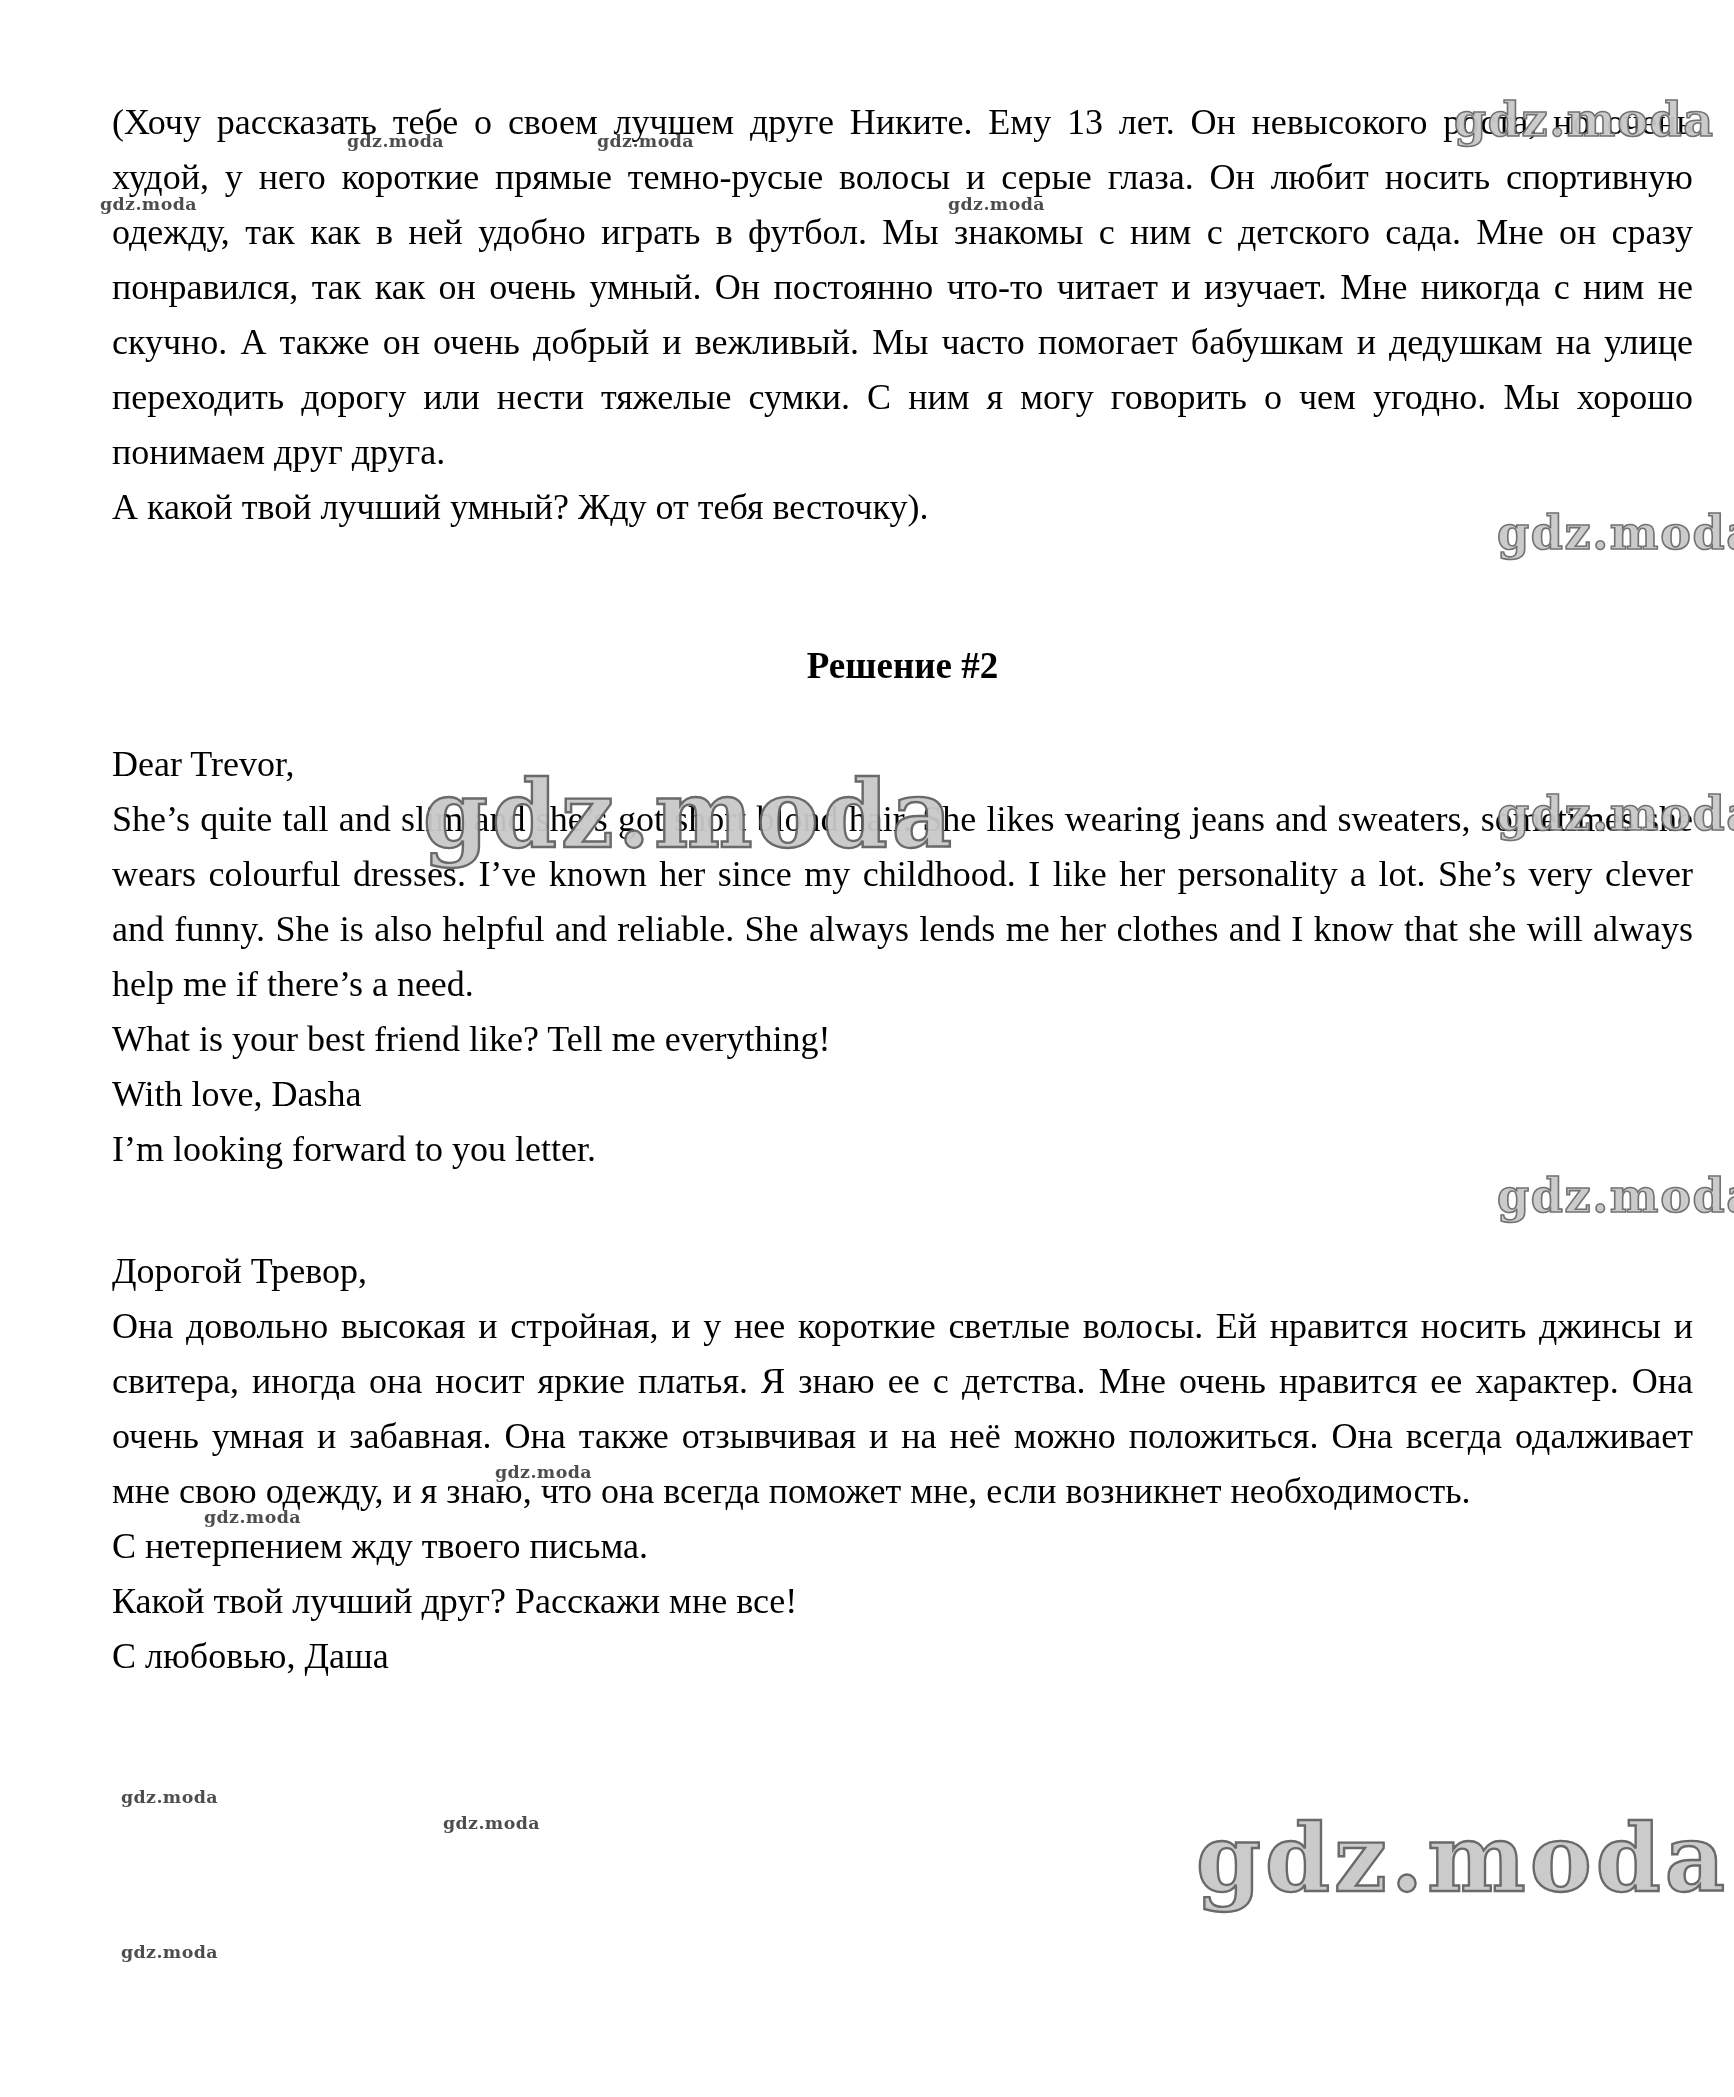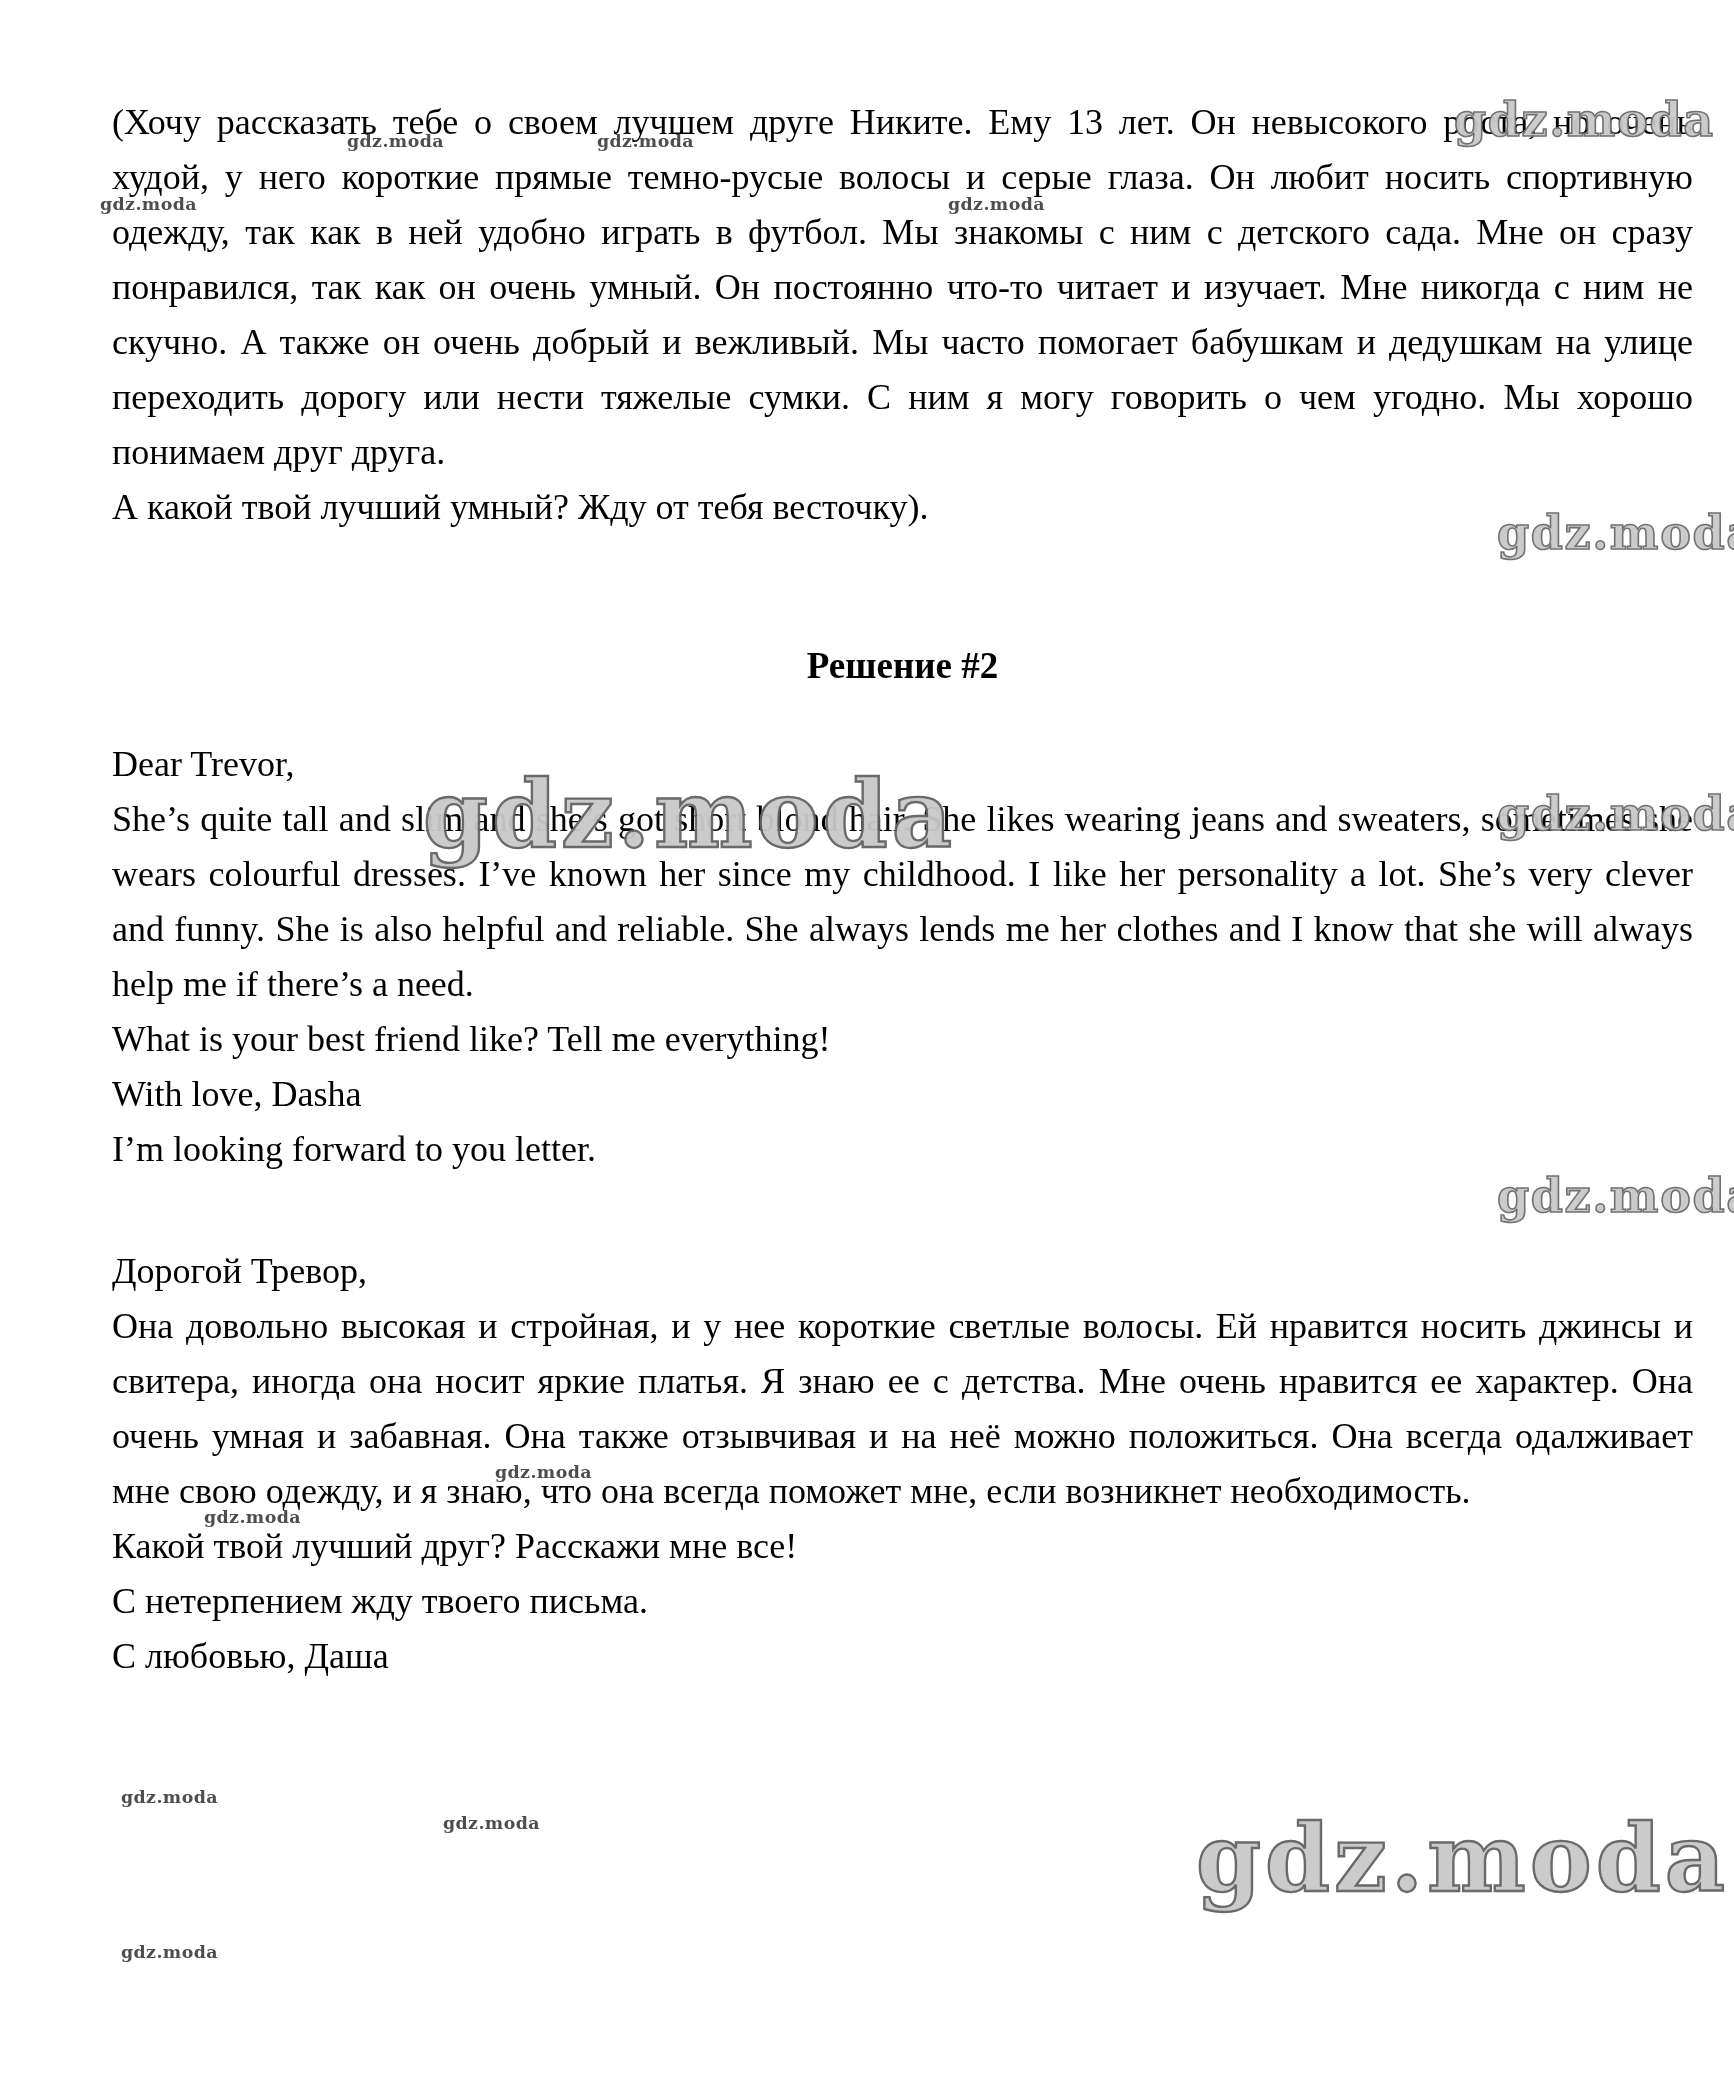--- a/index.html
+++ b/index.html
@@ -90,22 +90,22 @@
       <p class="para">Dear Trevor,</p>
       <p class="para justify">She’s quite tall and slim and she’s got short blond hair. She likes wearing jeans and sweaters, sometimes she wears colourful dresses. I’ve known her since my childhood. I like her personality a lot. She’s very clever and funny. She is also helpful and reliable. She always lends me her clothes and I know that she will always help me if there’s a need.</p>
       <p class="para">What is your best friend like? Tell me everything!</p>
       <p class="para">With love, Dasha</p>
       <p class="para">I’m looking forward to you letter.</p>
     </div>
 
     <div class="ru-letter">
       <p class="para">Дорогой Тревор,</p>
       <p class="para justify">Она довольно высокая и стройная, и у нее короткие светлые волосы. Ей нравится носить джинсы и свитера, иногда она носит яркие платья. Я знаю ее с детства. Мне очень нравится ее характер. Она очень умная и забавная. Она также отзывчивая и на неё можно положиться. Она всегда одалживает мне свою одежду, и я знаю, что она всегда поможет мне, если возникнет необходимость.</p>
+      <p class="para">С нетерпением жду твоего письма.</p>
       <p class="para">Какой твой лучший друг? Расскажи мне все!</p>
-      <p class="para">С нетерпением жду твоего письма.</p>
       <p class="para">С любовью, Даша</p>
     </div>
 
   </div>
 
   <span class="wm wm-med" style="left:1454px; top:93px;">gdz.moda</span>
   <span class="wm wm-small" style="left:347px;  top:131px;">gdz.moda</span>
   <span class="wm wm-small" style="left:597px;  top:131px;">gdz.moda</span>
   <span class="wm wm-small" style="left:100px;  top:194px;">gdz.moda</span>
   <span class="wm wm-small" style="left:948px; top:194px;">gdz.moda</span>

